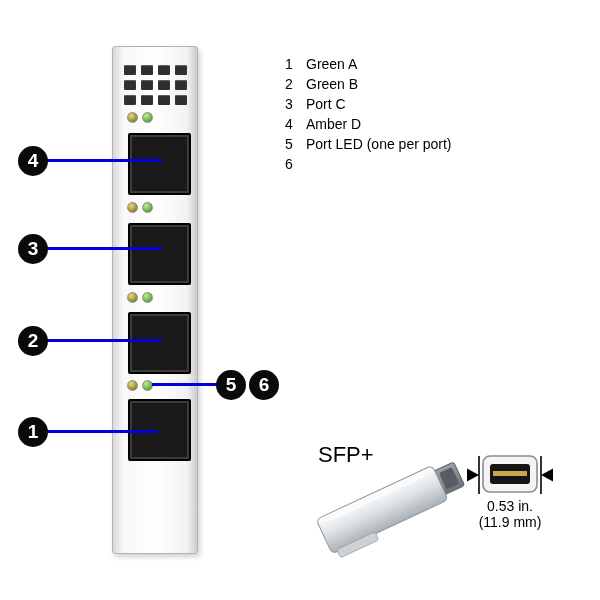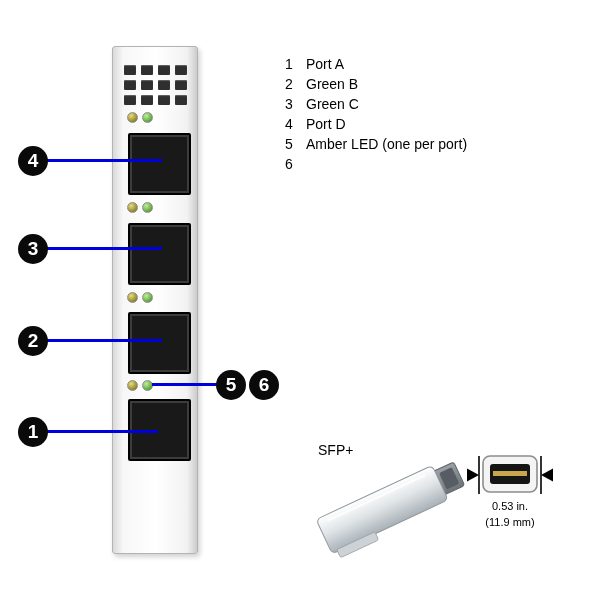--- a/index.html
+++ b/index.html
@@ -28,25 +28,25 @@
   .callout { position:absolute; width:30px; height:30px; border-radius:50%;
              background:#0a0a0a; color:#ffffff; font-weight:bold; font-size:19px;
              display:flex; align-items:center; justify-content:center; }
 
   
   .legend { position:absolute; left:285px; top:54px; font-size:14px; color:#000; }
   .legend-row { display:flex; height:20px; align-items:center; }
   .legend-num { width:21px; }
 
   
-  .sfp-label { position:absolute; left:318px; top:442px; font-size:14px; color:#000; }
+  .sfp-label { position:absolute; left:318px; top:442px; font-size:22px; color:#000; }
   .sfp-module { position:absolute; left:298px; top:446px; }
   .sfp-end { position:absolute; left:462px; top:452px; }
   .dim { position:absolute; left:468px; top:498px; width:84px; text-align:center;
-         font-size:11px; line-height:16px; color:#000; }
+         font-size:14px; line-height:16px; color:#000; }
 </style>
 </head>
 <body>
 
 <div class="canvas">
 
   <div class="panel">
     <div class="vents">
       <div class="vent"></div>
       <div class="vent"></div>
@@ -86,37 +86,37 @@
   <div class="callout" style="left:18px;top:146px">4</div>
   <div class="callout" style="left:18px;top:234px">3</div>
   <div class="callout" style="left:18px;top:326px">2</div>
   <div class="callout" style="left:18px;top:417px">1</div>
   <div class="callout" style="left:216px;top:370px">5</div>
   <div class="callout" style="left:249px;top:370px">6</div>
 
   <div class="legend">
     <div class="legend-row">
       <span class="legend-num">1</span>
-      <span class="legend-label">Port A</span>
+      <span class="legend-label">Green A</span>
     </div>
     <div class="legend-row">
       <span class="legend-num">2</span>
       <span class="legend-label">Green B</span>
     </div>
     <div class="legend-row">
       <span class="legend-num">3</span>
-      <span class="legend-label">Green C</span>
+      <span class="legend-label">Port C</span>
     </div>
     <div class="legend-row">
       <span class="legend-num">4</span>
-      <span class="legend-label">Port D</span>
+      <span class="legend-label">Amber D</span>
     </div>
     <div class="legend-row">
       <span class="legend-num">5</span>
-      <span class="legend-label">Amber LED (one per port)</span>
+      <span class="legend-label">Port LED (one per port)</span>
     </div>
     <div class="legend-row">
       <span class="legend-num">6</span>
     </div>
   </div>
 
   <div class="sfp-label">SFP+</div>
 
   <svg class="sfp-module" width="180" height="120" viewBox="0 0 180 120">
     <defs>

